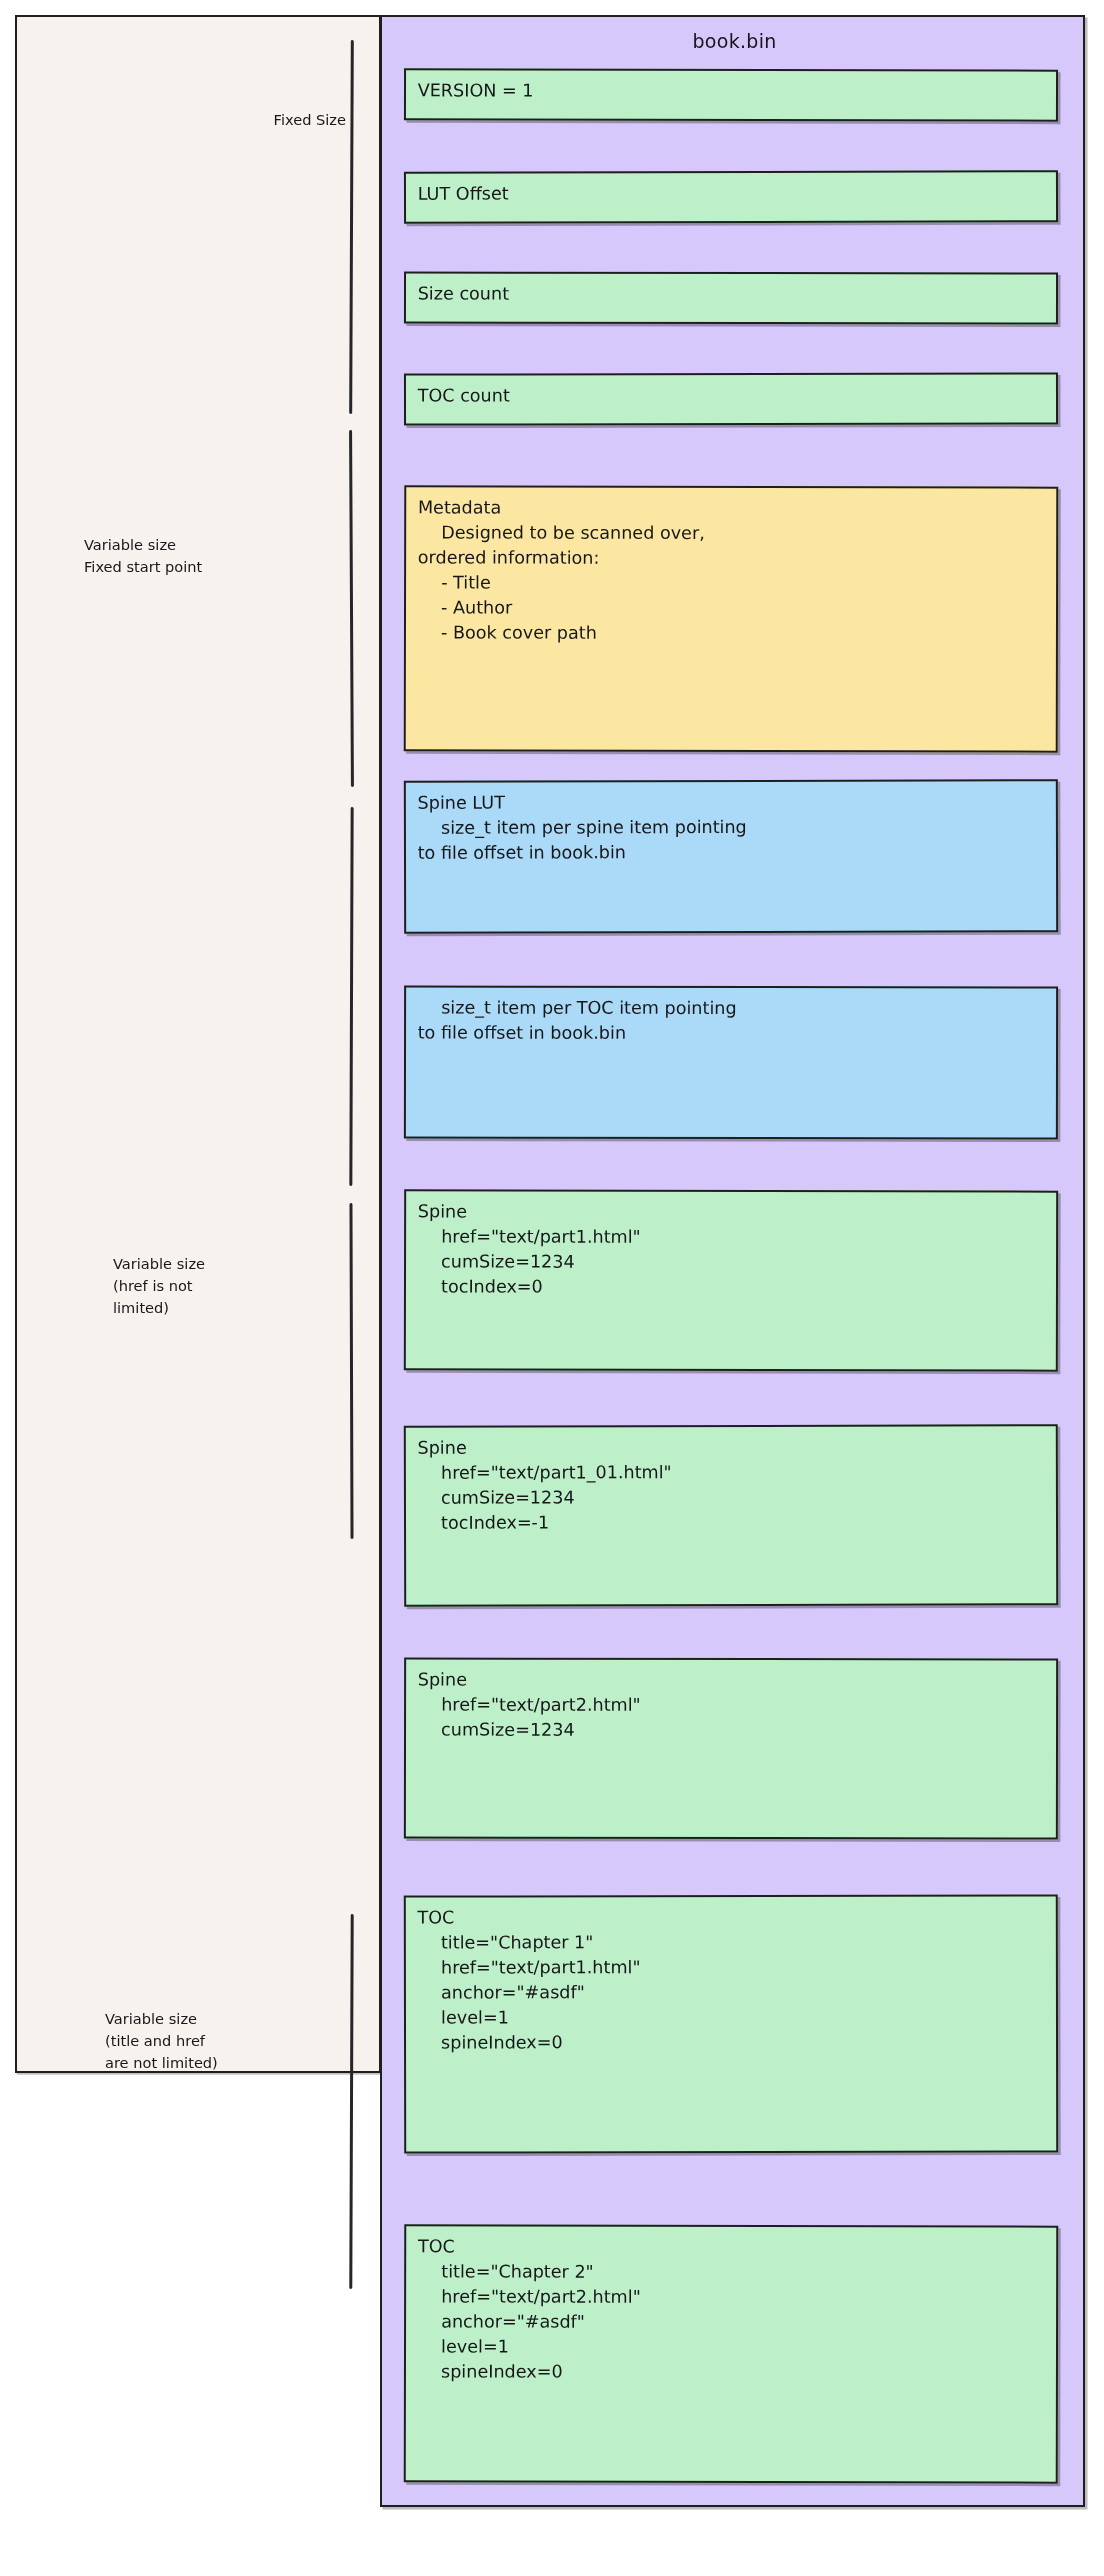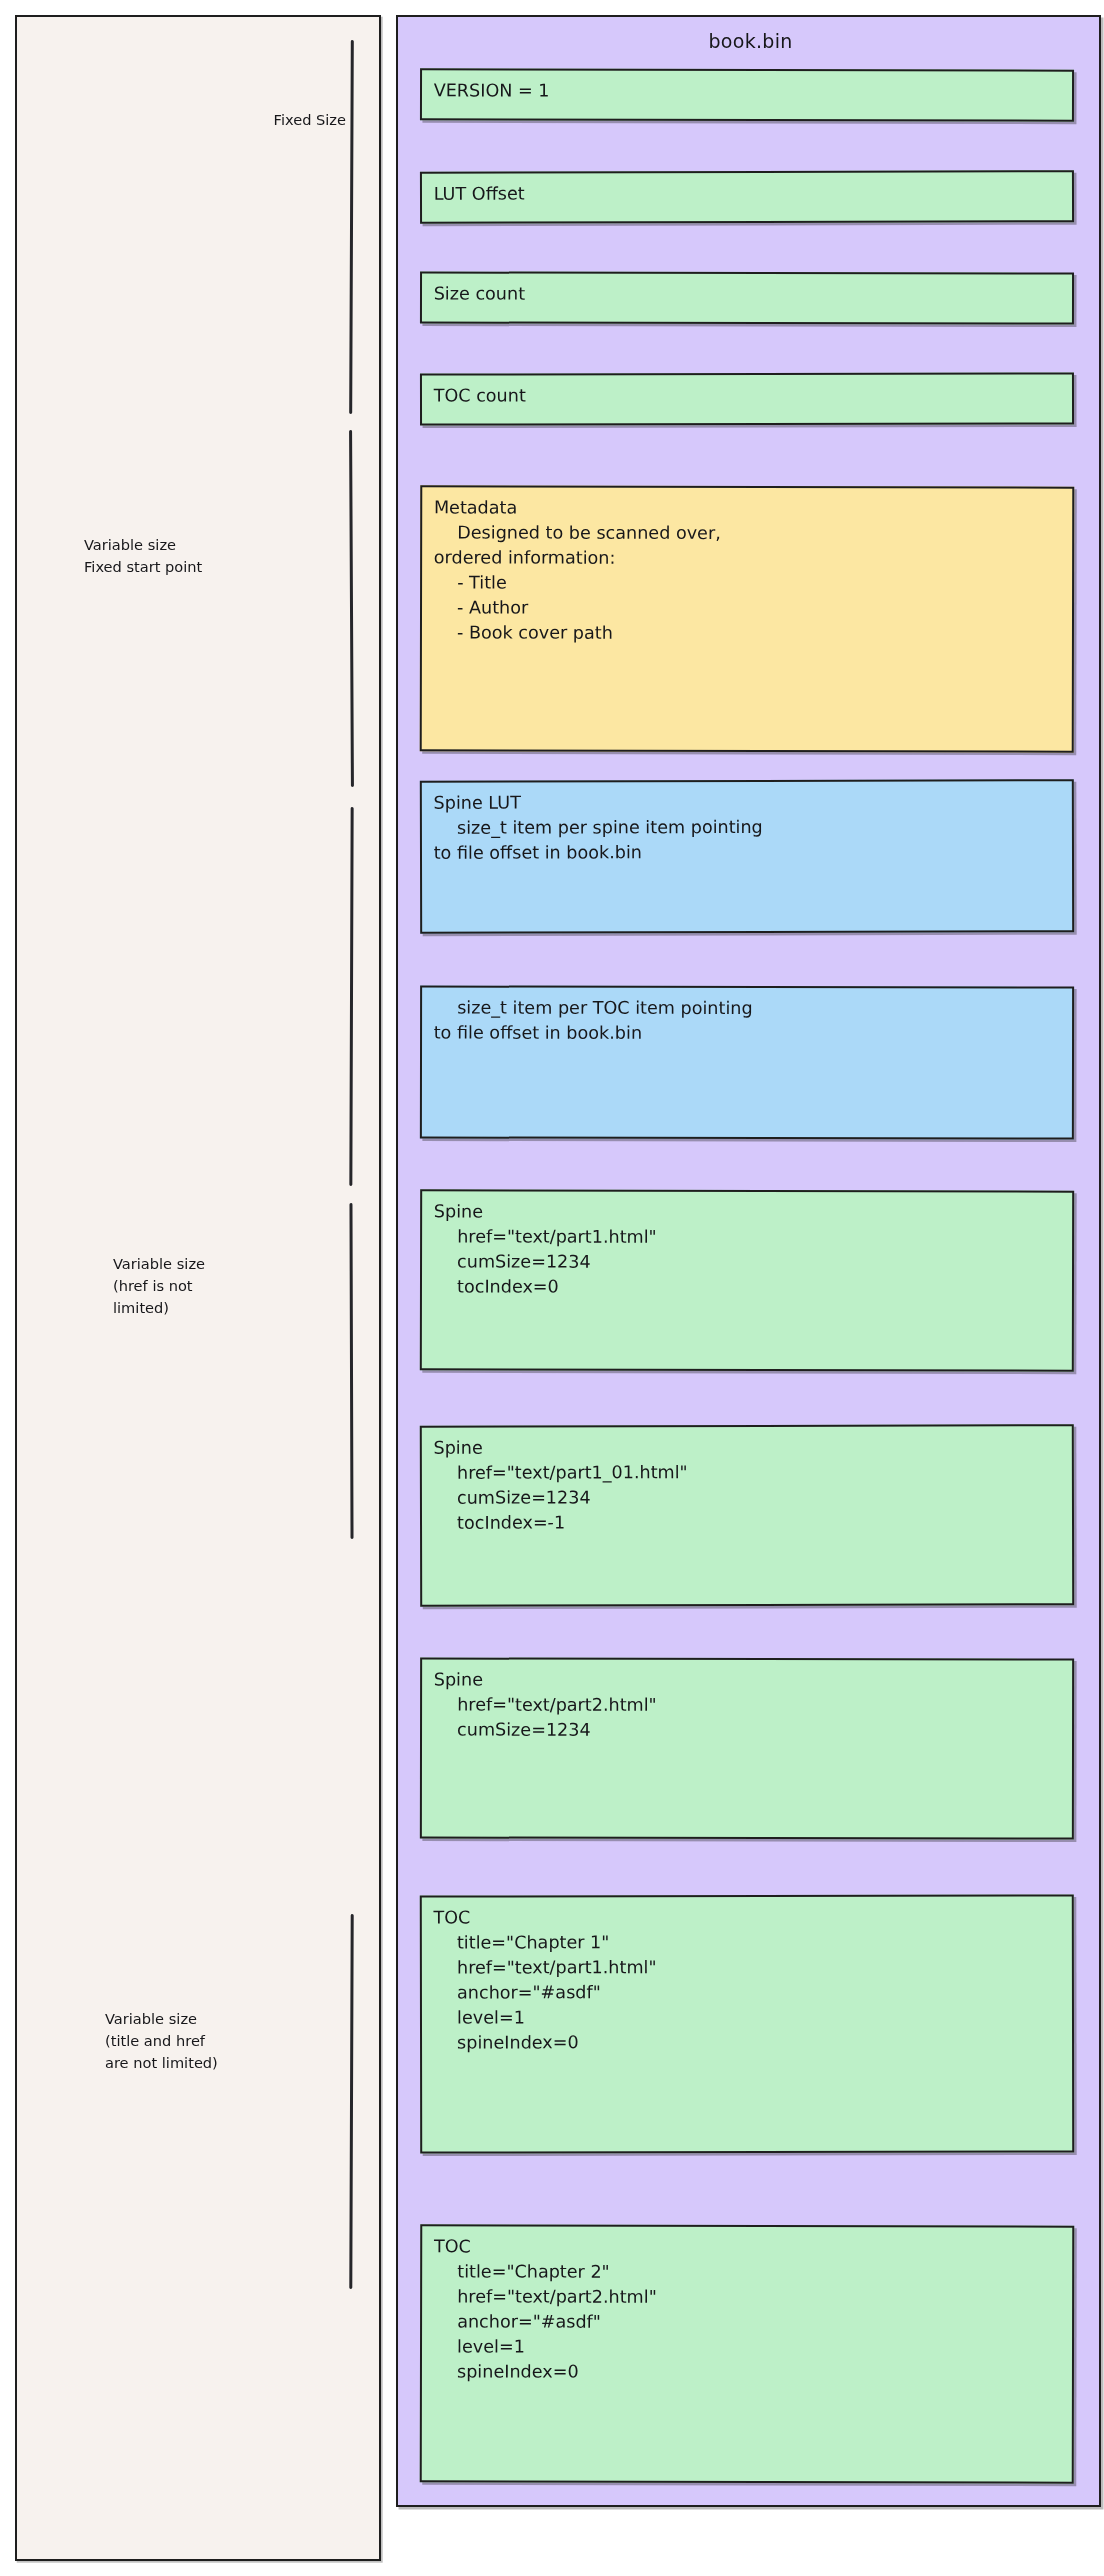--- a/index.html
+++ b/index.html
@@ -17,30 +17,29 @@
   }
 
   
   .panel{
     position:absolute;
     box-sizing:border-box;
     border:2.5px solid #1e1e1e;
   }
   .panel-left{
     left:0; top:0;
-    width:366px; height:2546px;
+    width:366px; height:2058px;
     background:#f7f2ee;
     box-shadow:1.7px 1.7px 0 0 rgba(30,30,30,.28);
   }
   .panel-right{
     left:365px; top:0;
     width:705px; height:2492px;
     background:#d6c8fb;
     box-shadow:2.5px 2.5px 0 0 rgba(30,30,30,.30);
-    margin-left:16px;
   }
   .panel-title{
     position:absolute;
     top:13.4px; left:0; width:705px;
     text-align:center;
     font-size:19px;
     color:#17171a;
     letter-spacing:0.3px;
   }
 

